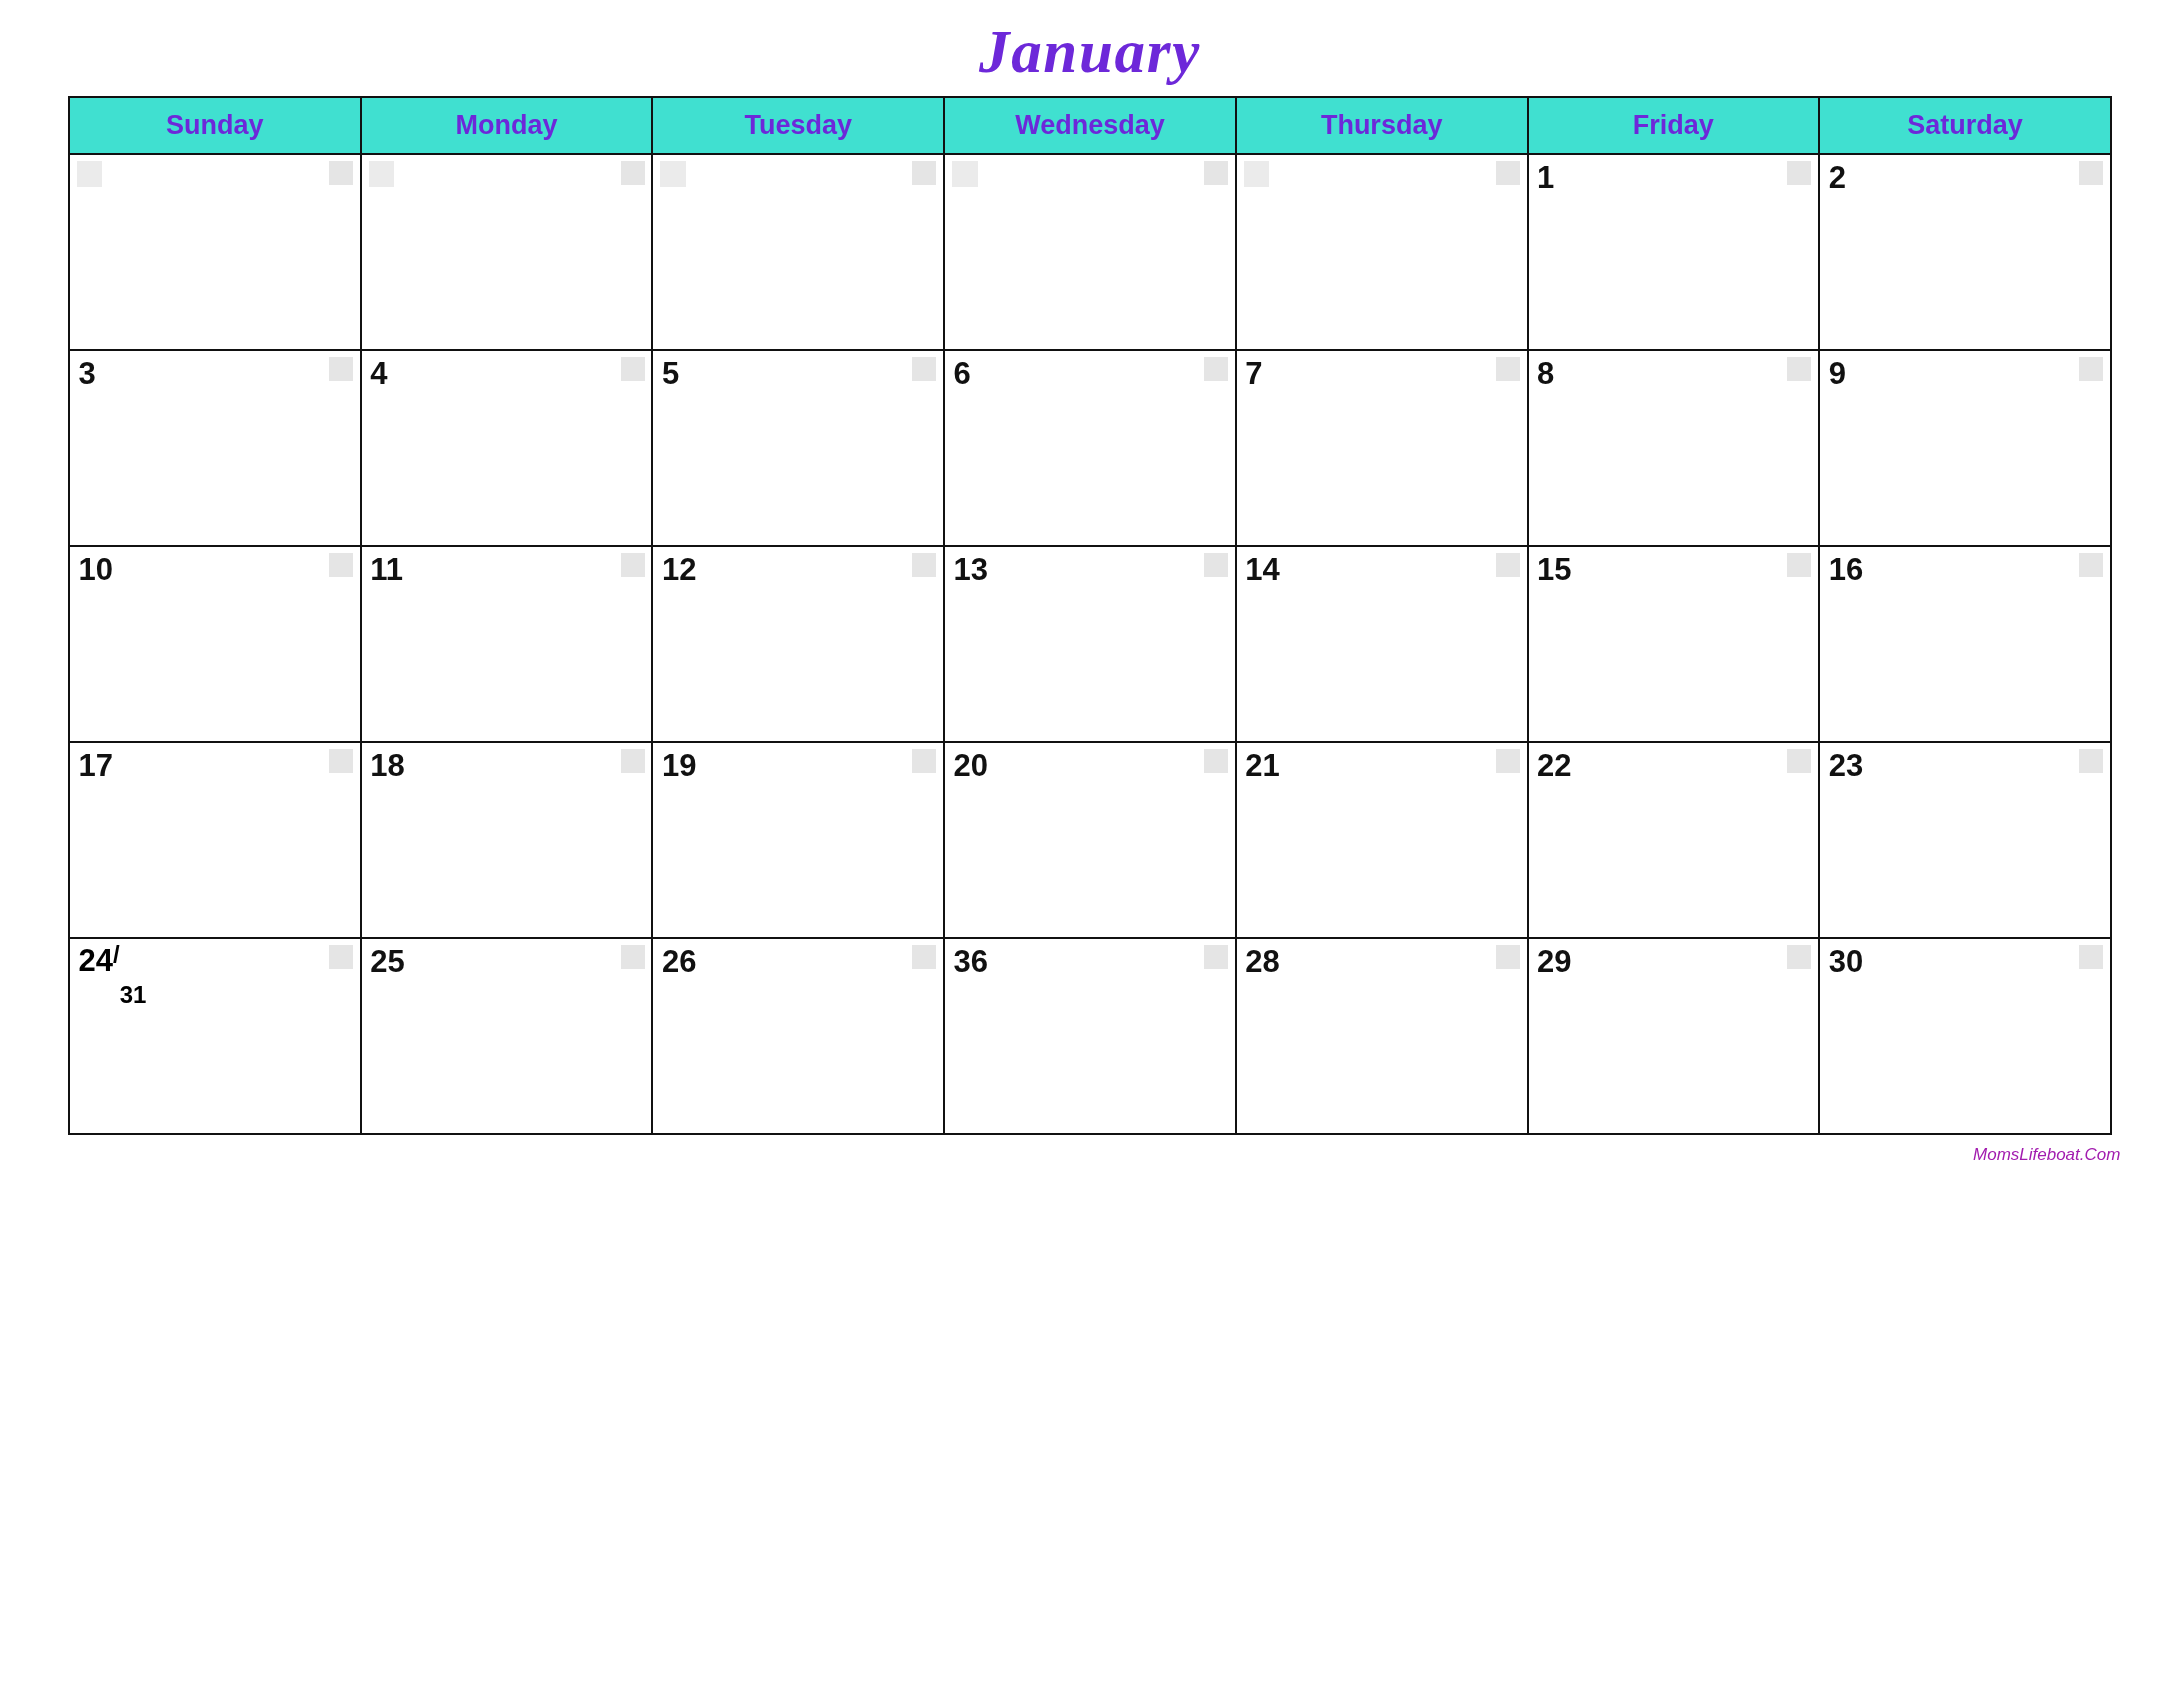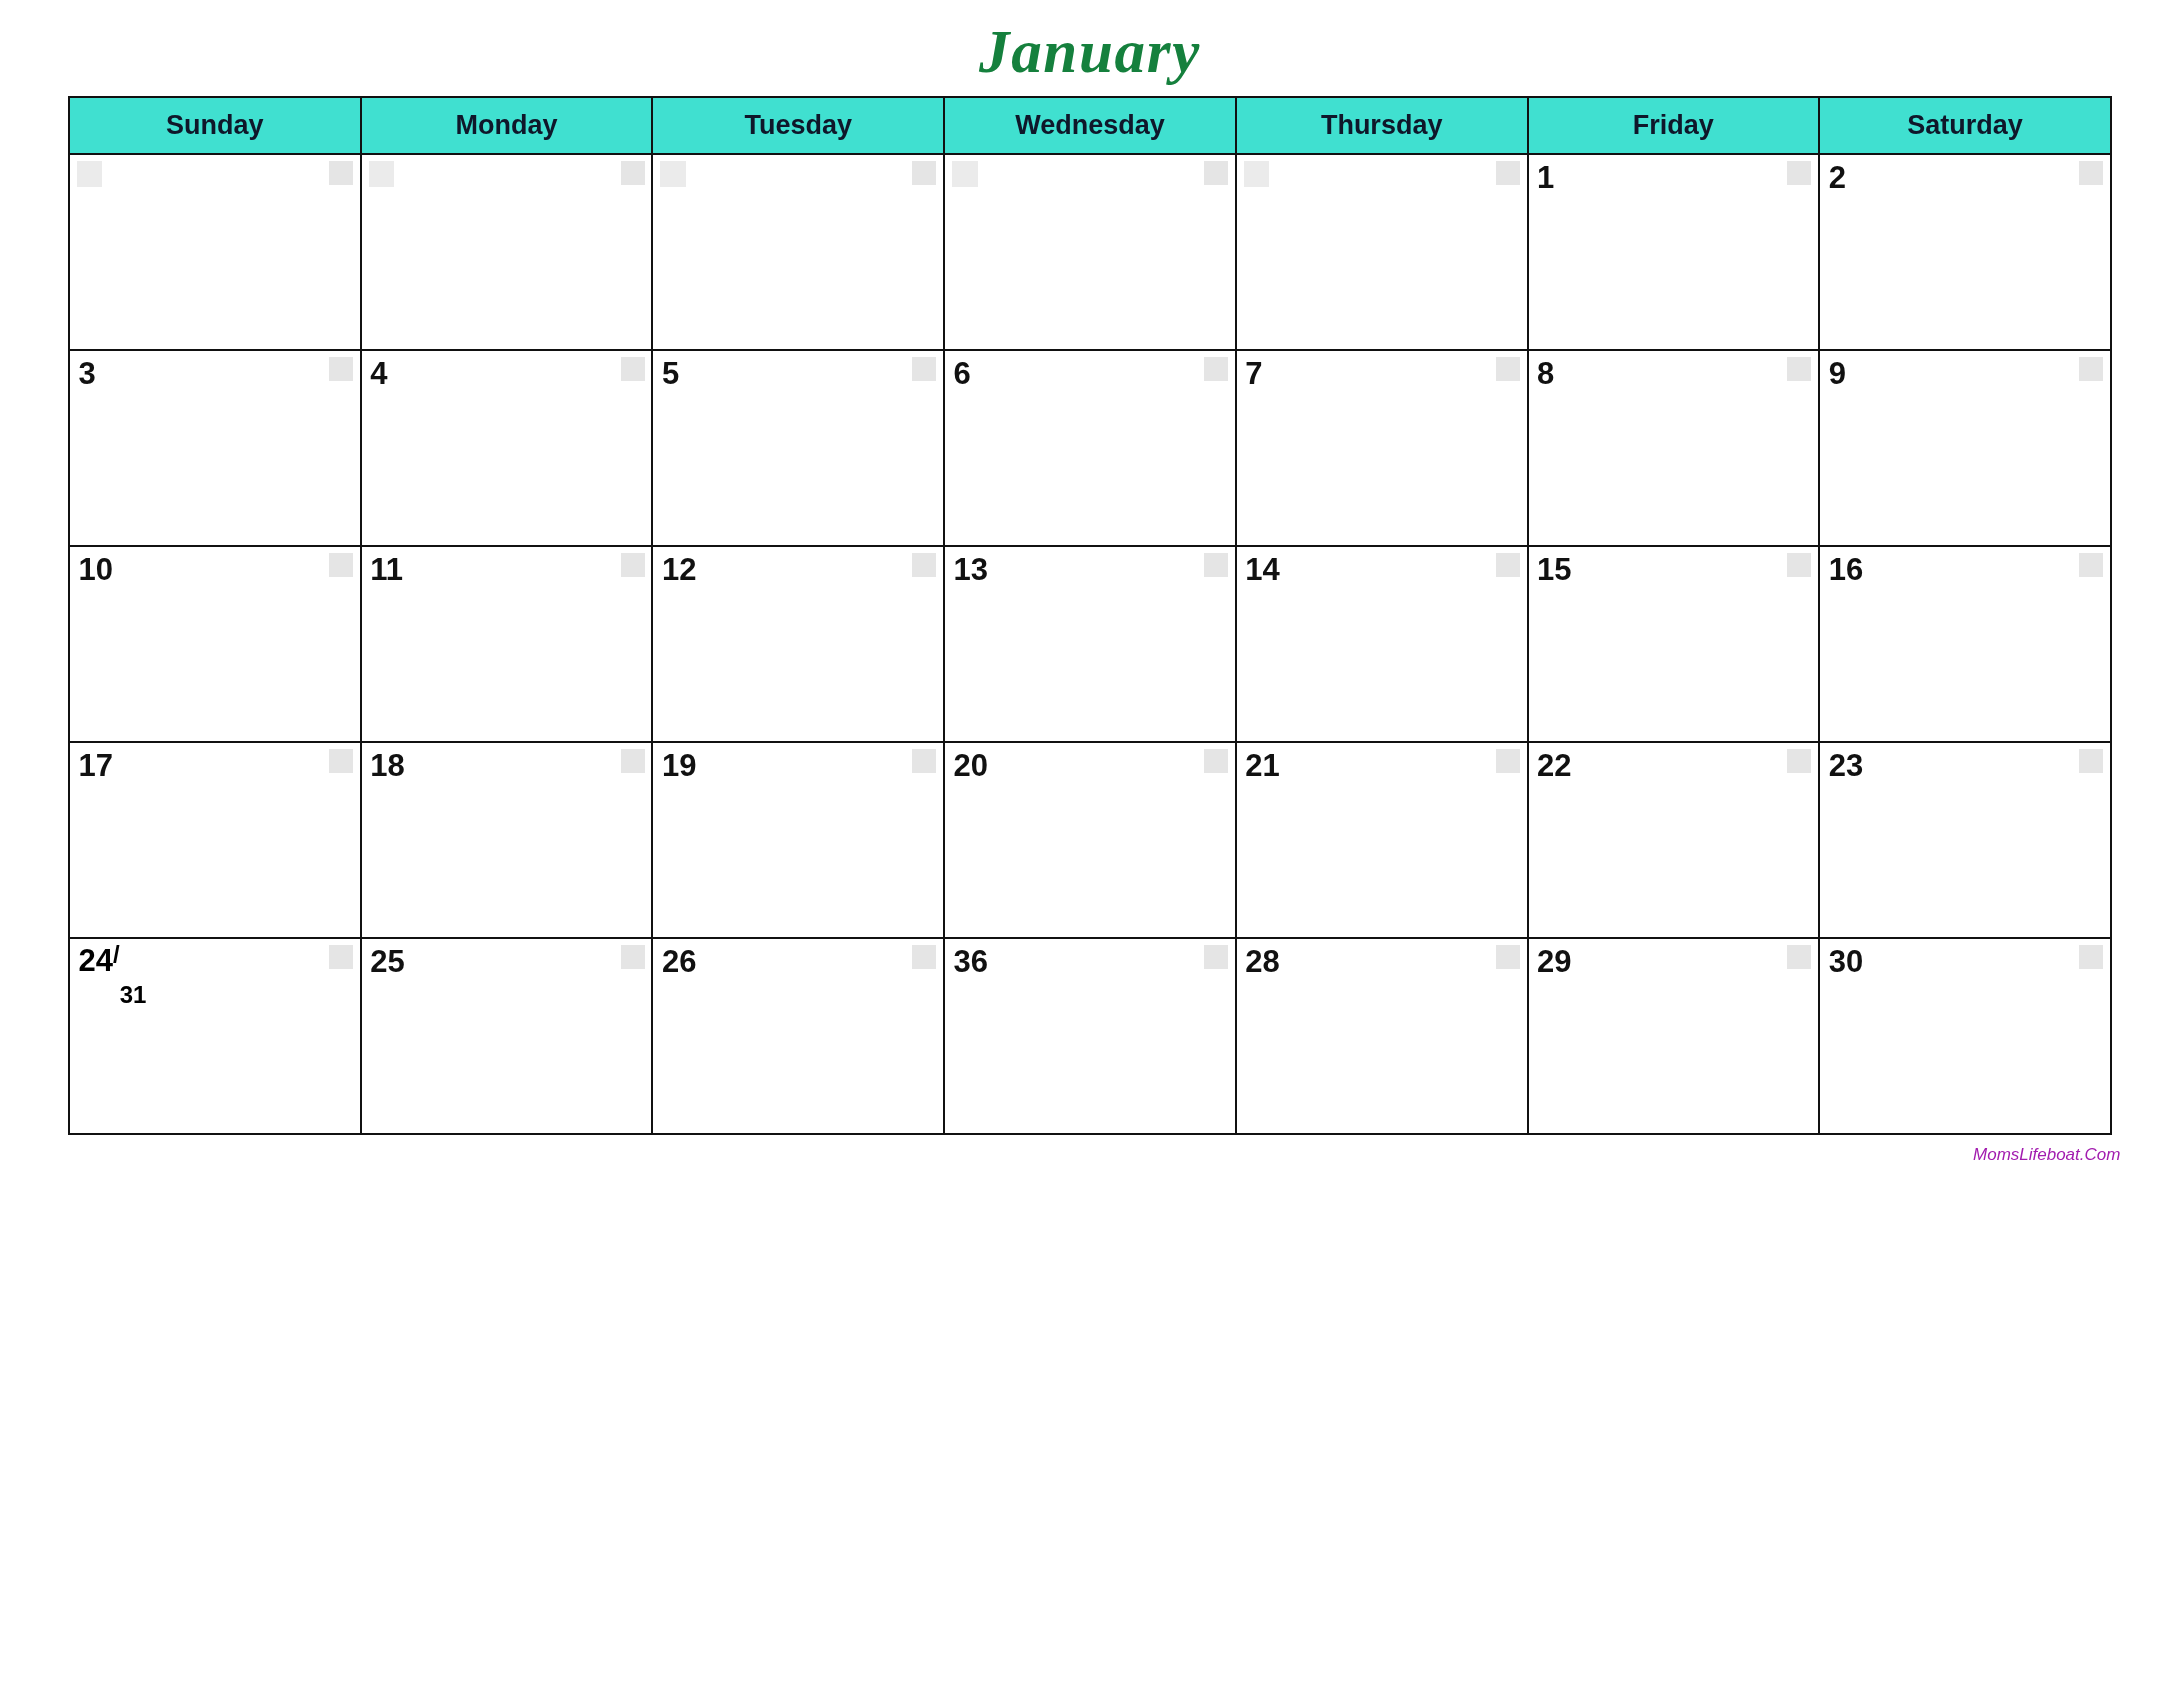--- a/index.html
+++ b/index.html
@@ -10,39 +10,39 @@
       flex-direction: column;
       align-items: center;
       padding: 17px 25.6px 34px;
       min-height: 100vh;
     }
     h1 {
       font-family: 'Georgia', serif;
       font-style: italic;
       font-size: 61px;
       font-weight: bold;
-      color: #15803d;
+      color: #6d28d9;
       margin-bottom: 8.5px;
       letter-spacing: 1.7px;
     }
     .calendar {
       width: 100%;
       max-width: 2044px;
       border-collapse: collapse;
       border: 2.1px solid #111;
     }
     .calendar th {
       background-color: #40e0d0;
       border: 2.1px solid #111;
       text-align: center;
       font-size: 27px;
       font-weight: bold;
       font-family: Arial, sans-serif;
       padding: 12px 6.8px;
-      color: #0f172a;
+      color: #6d28d9;
     }
     .calendar td {
       border: 2.1px solid #111;
       width: calc(100% / 7);
       vertical-align: top;
       height: 196px;
       padding: 6.8px 8.5px;
       position: relative;
       background: #fff;
     }

